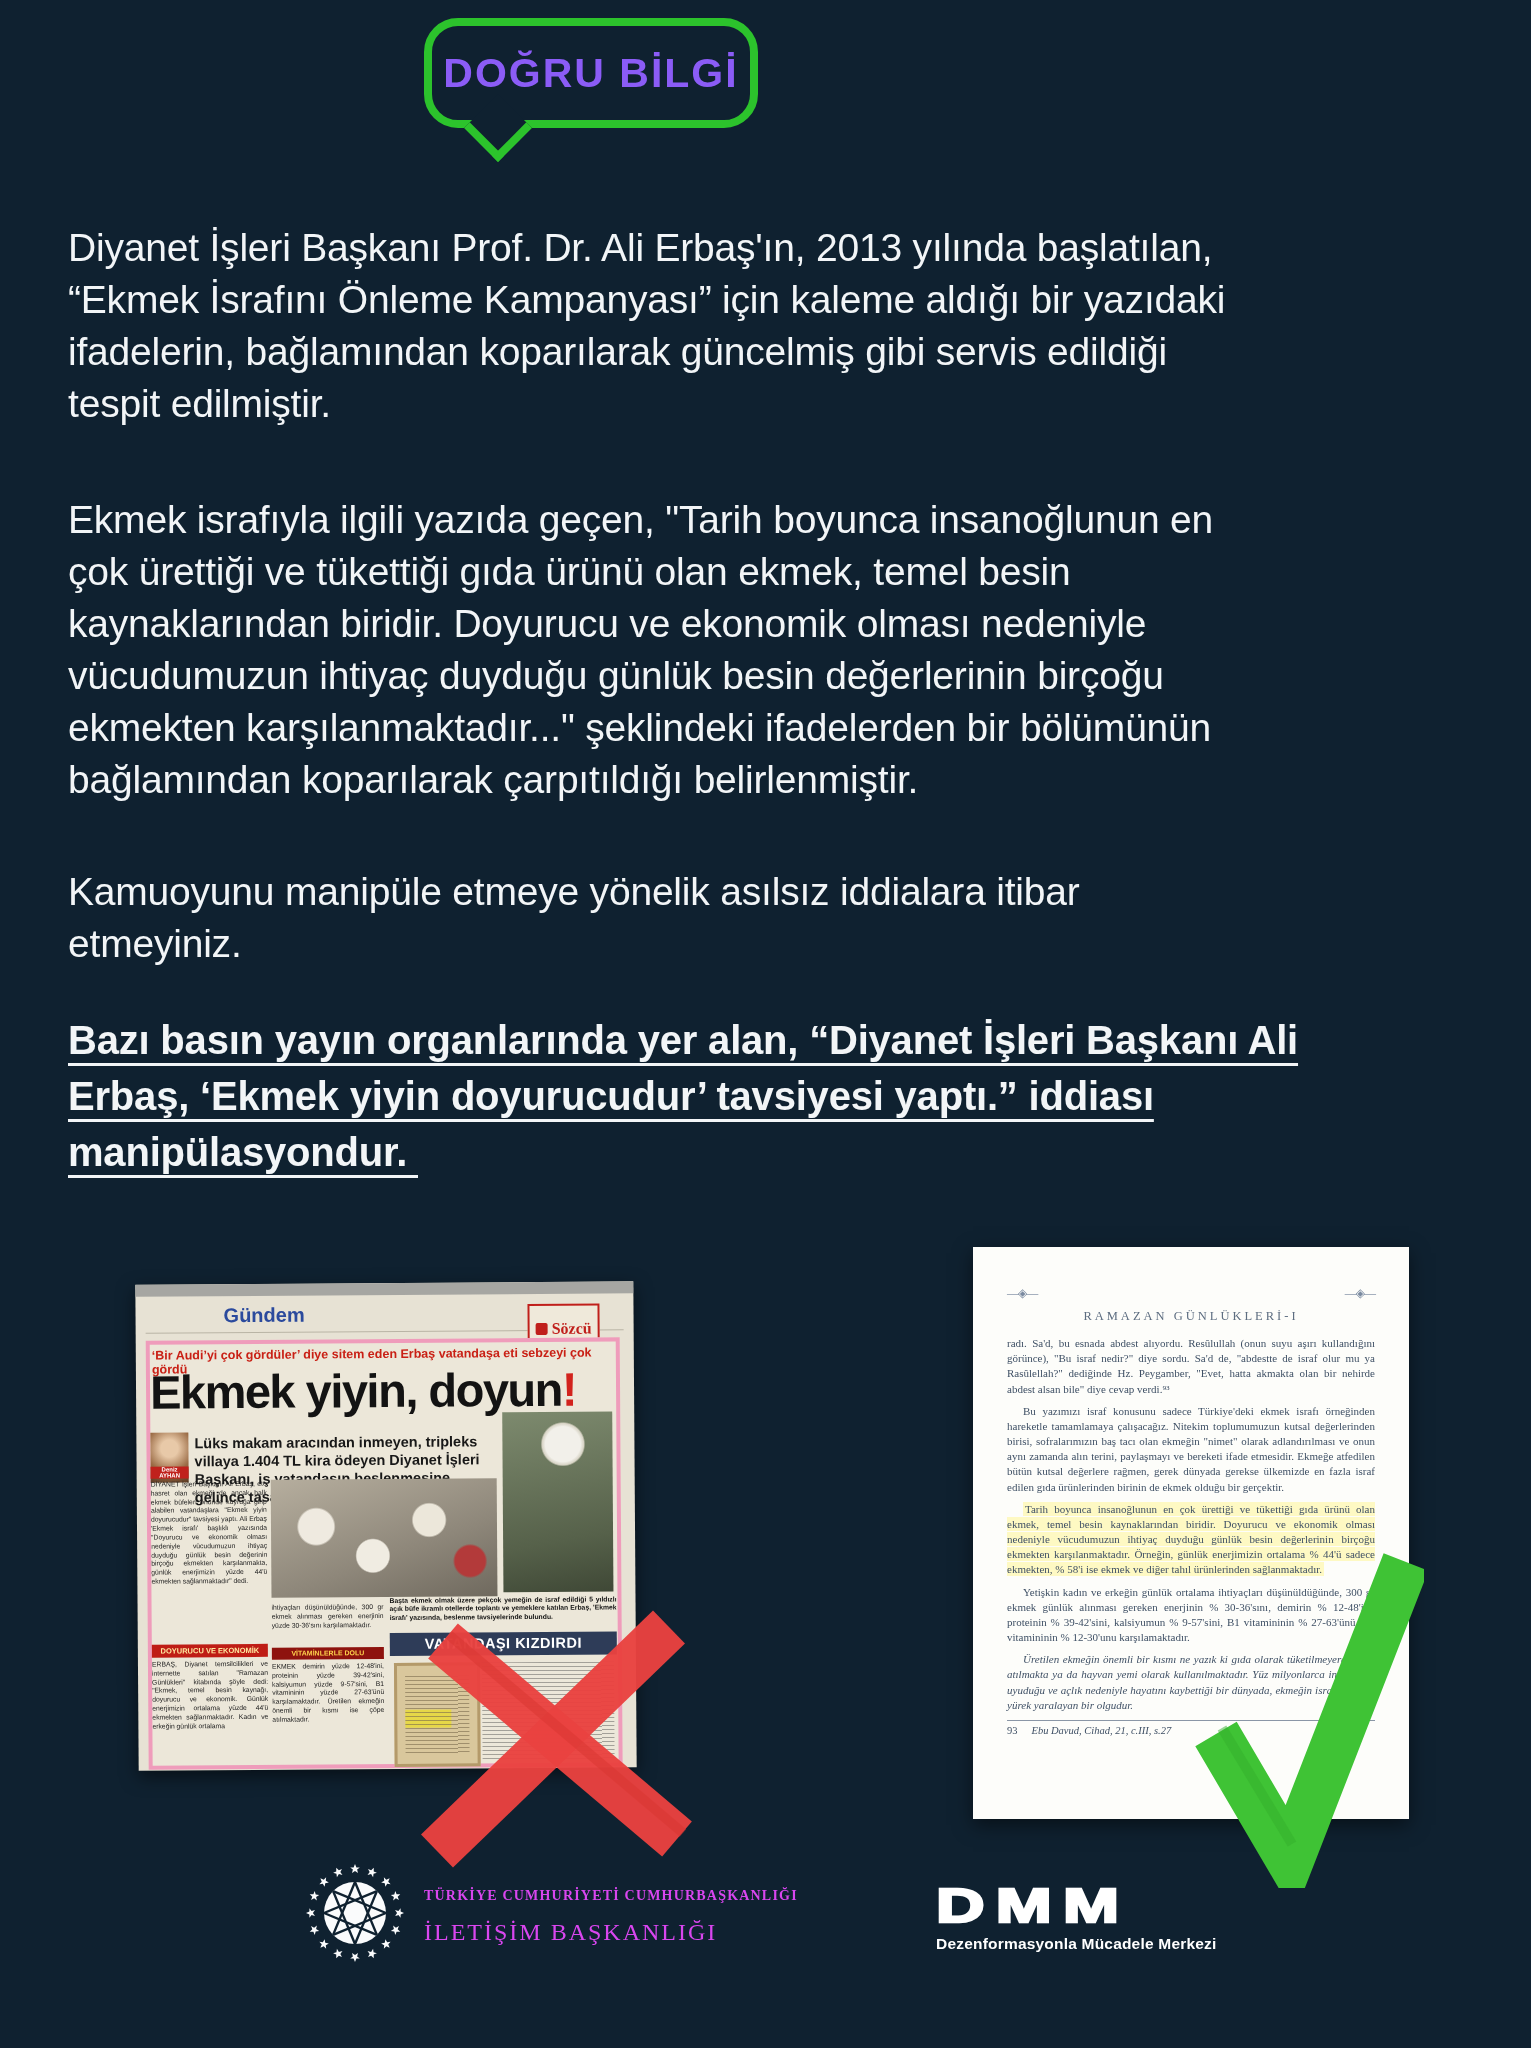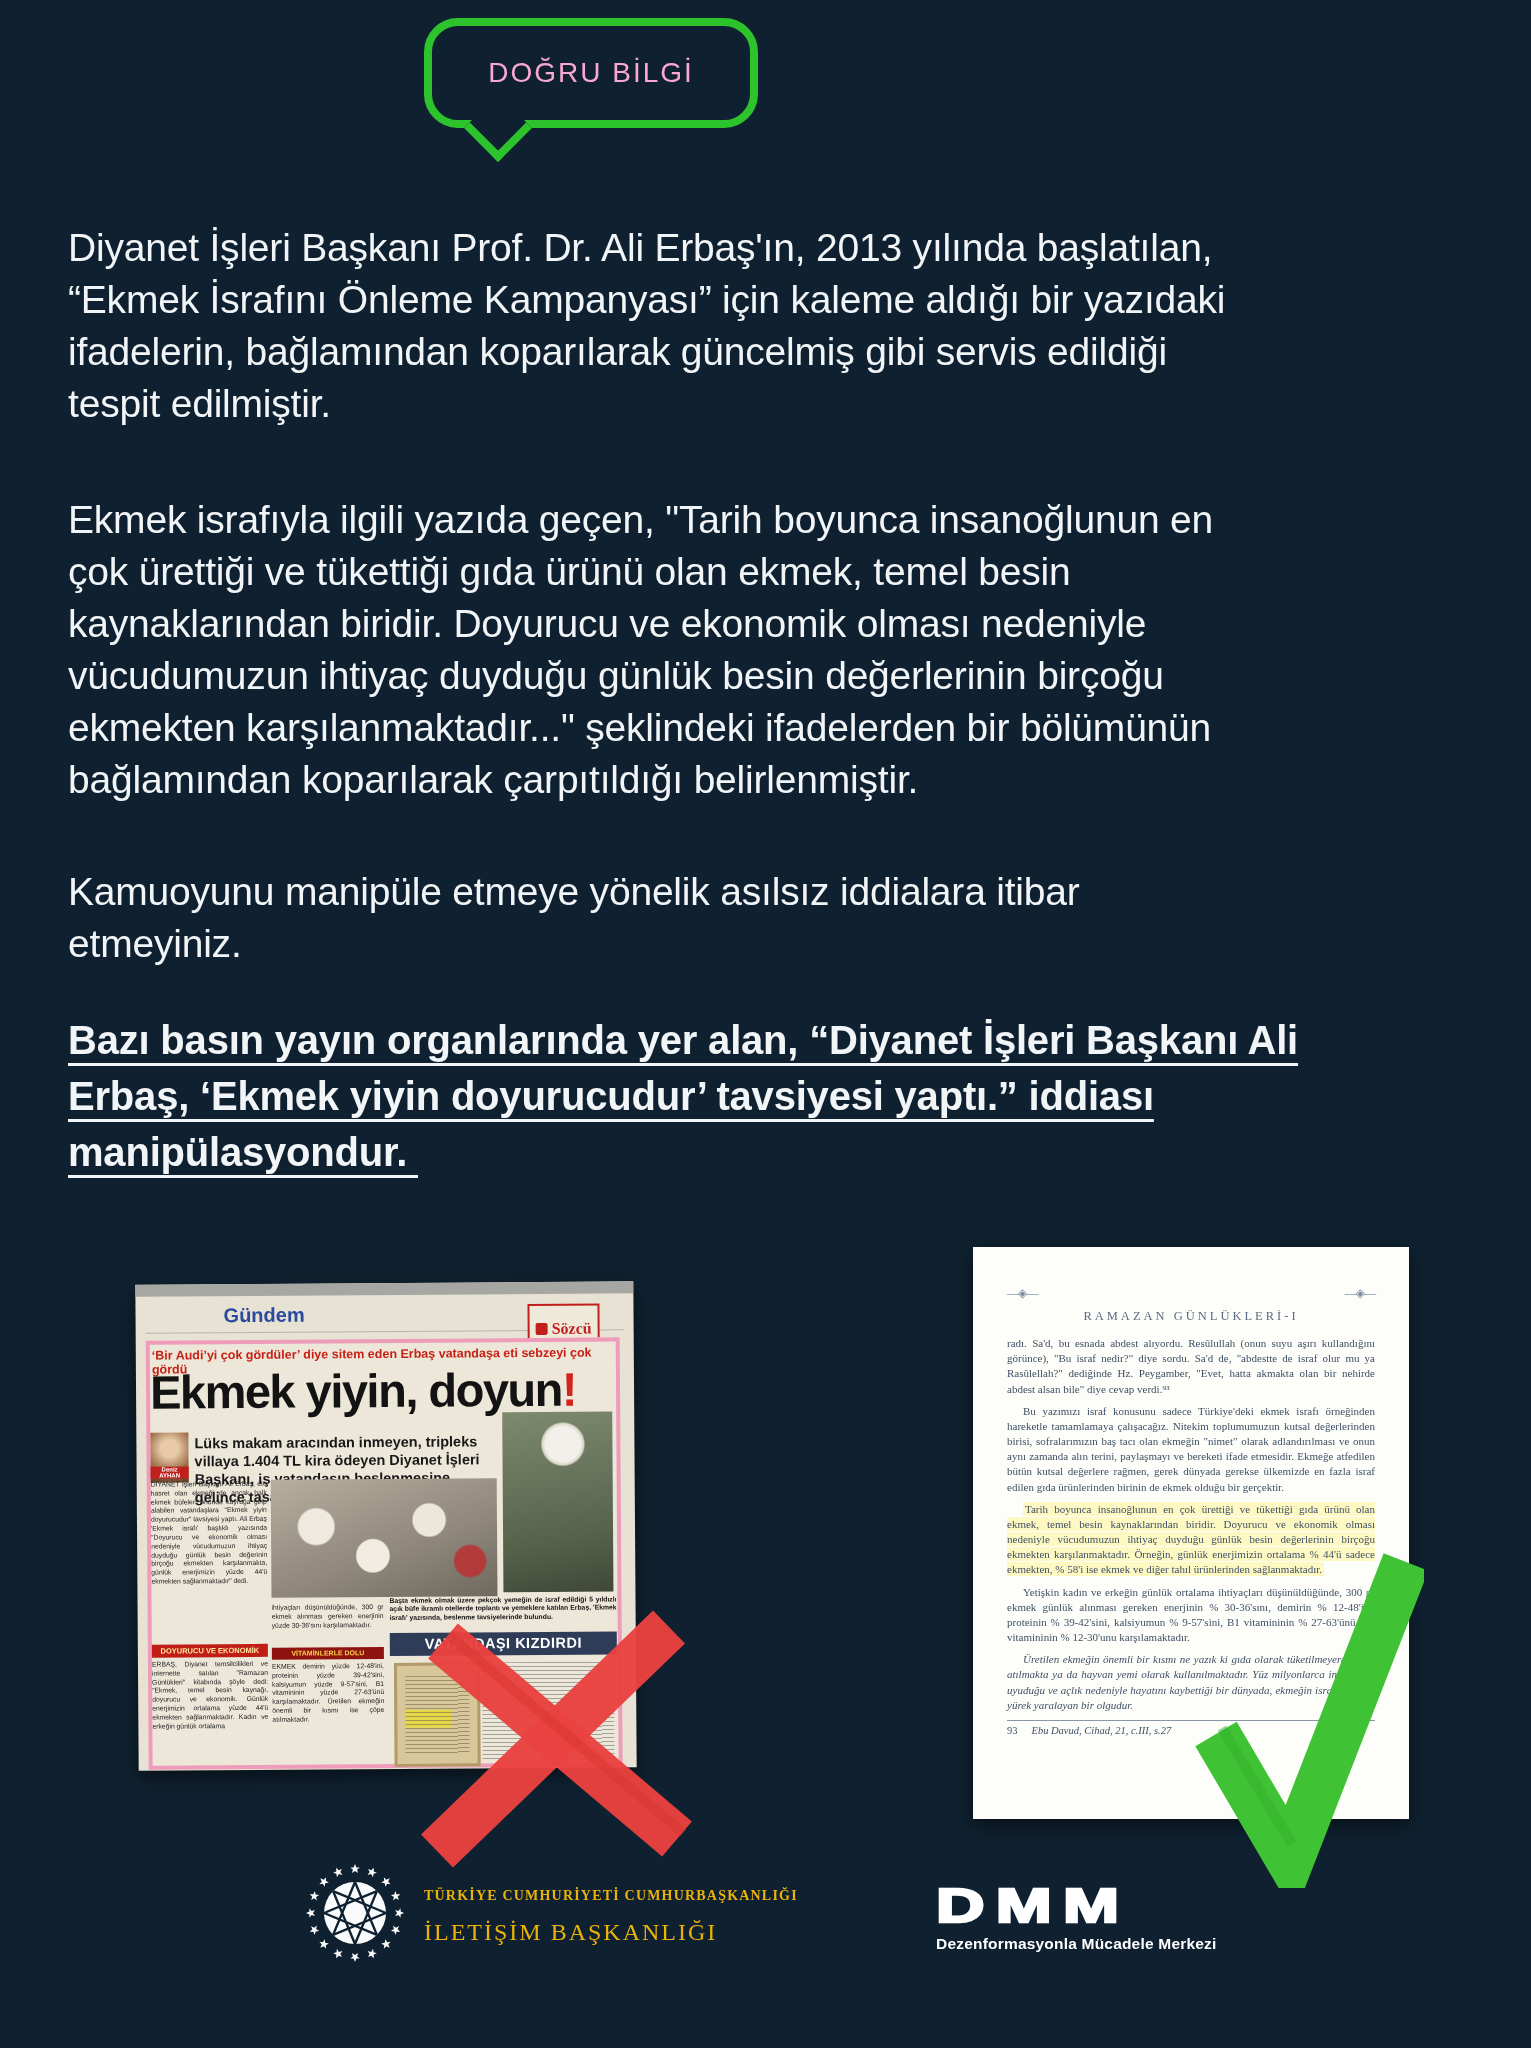--- a/index.html
+++ b/index.html
@@ -2,21 +2,21 @@
 <html><head>
 <meta charset="utf-8">
 <style>
   html,body{margin:0;padding:0;background:#0f2130;}
   .canvas{position:relative;width:1531px;height:2048px;background:#0f2130;overflow:hidden;
           font-family:"Liberation Sans",sans-serif;color:#f2f5f7;}
 
   
   .badge{position:absolute;left:424px;top:18px;width:318px;height:94px;
          border:8px solid #2cc32c;border-radius:34px;display:flex;align-items:center;justify-content:center;}
-  .badge-text{color:#f9a8d4;font-size:28px;font-weight:400;letter-spacing:2px;}
+  .badge-text{color:#8b5cf6;font-size:41px;font-weight:700;letter-spacing:2px;}
   .badge-tail{position:absolute;left:42px;top:78px;width:40px;height:40px;background:#0f2130;
               border-right:8px solid #2cc32c;border-bottom:8px solid #2cc32c;transform:rotate(45deg);}
 
   
   .para{position:absolute;left:68px;width:1430px;}
   .para .line{display:block;font-size:39px;line-height:52px;letter-spacing:-0.2px;white-space:pre-wrap;}
   .claim .line{display:inline-block;font-size:40px;line-height:56px;font-weight:700;
                text-decoration:underline;text-decoration-thickness:3px;text-underline-offset:9px;white-space:pre-wrap;}
 
   
@@ -84,21 +84,21 @@
   .bk-it{font-style:italic;}
   .bk-rule{border-top:0.8px solid #8a96a6;margin:6px 0 4px 0;}
   .bk-fn{font-size:10.5px;}
   .bk-fn .src{font-style:italic;margin-left:14px;}
 
   
   .check-overlay{position:absolute;left:1192px;top:1538px;z-index:6;}
 
   
   .emblem{position:absolute;left:302px;top:1860px;}
-  .gov-text{position:absolute;left:424px;top:1888px;font-family:"Liberation Serif",serif;color:#eab308;}
+  .gov-text{position:absolute;left:424px;top:1888px;font-family:"Liberation Serif",serif;color:#d946ef;}
   .gov-l1{font-size:14px;letter-spacing:1.2px;font-weight:700;}
   .gov-l2{font-size:24px;letter-spacing:2px;font-weight:400;margin-top:15px;}
   .dmm{position:absolute;left:936px;top:1878px;color:#fff;}
   .dmm-big{font-size:48px;font-weight:700;letter-spacing:8px;transform:scaleX(1.4);transform-origin:left;
            -webkit-text-stroke:2.5px #fff;}
   .dmm-sub{font-size:15.5px;font-weight:700;margin-top:2px;letter-spacing:0.2px;}
 </style>
 </head>
 <body>
 

